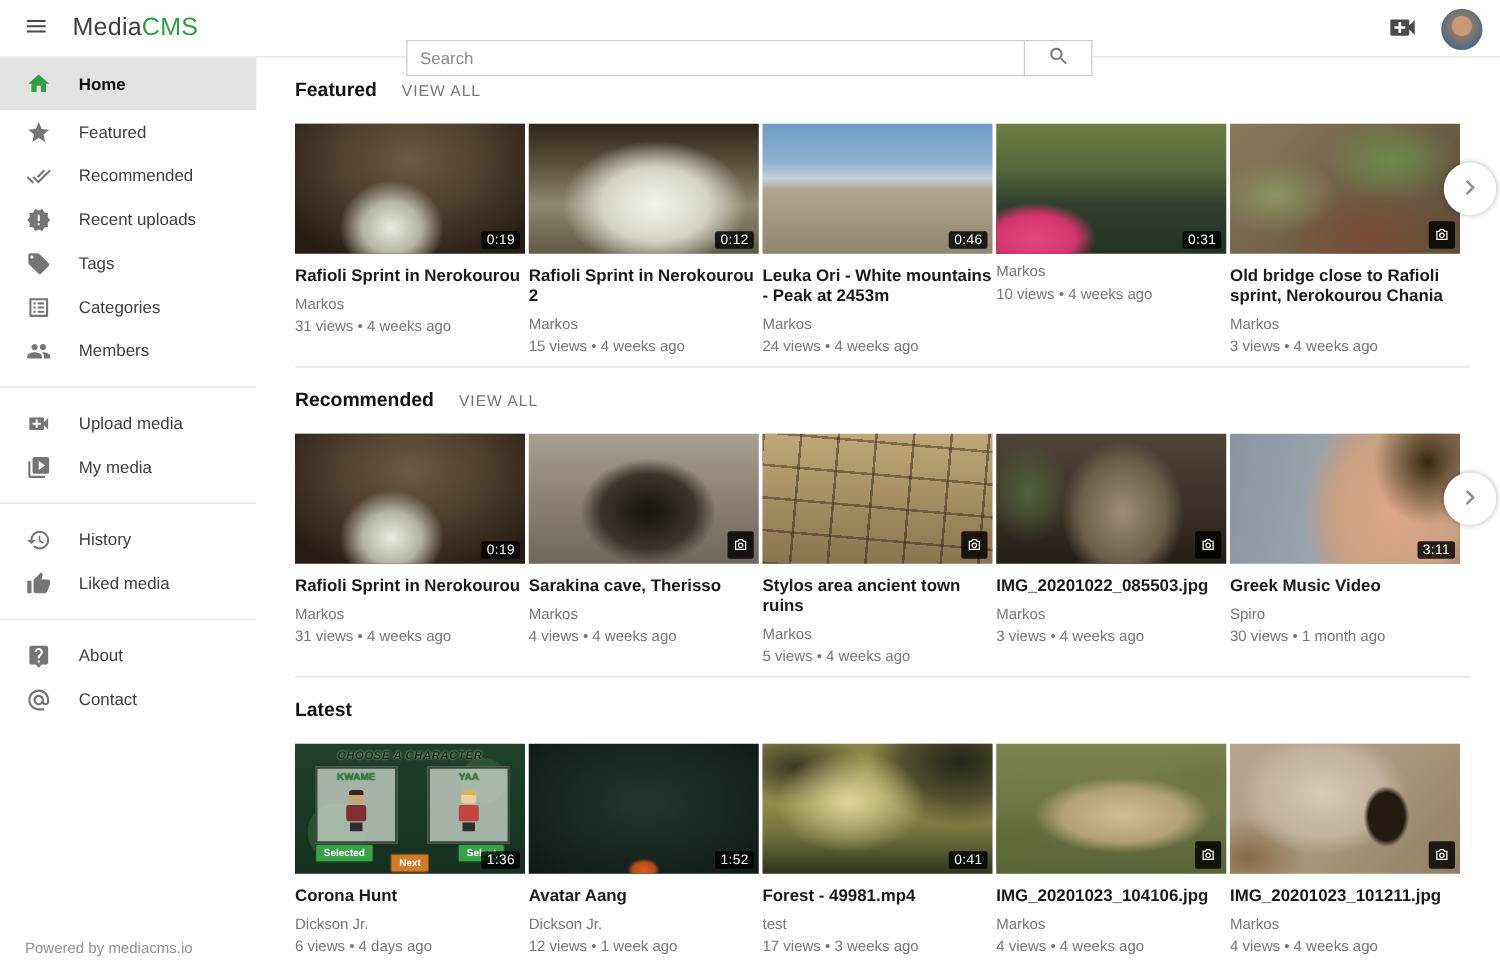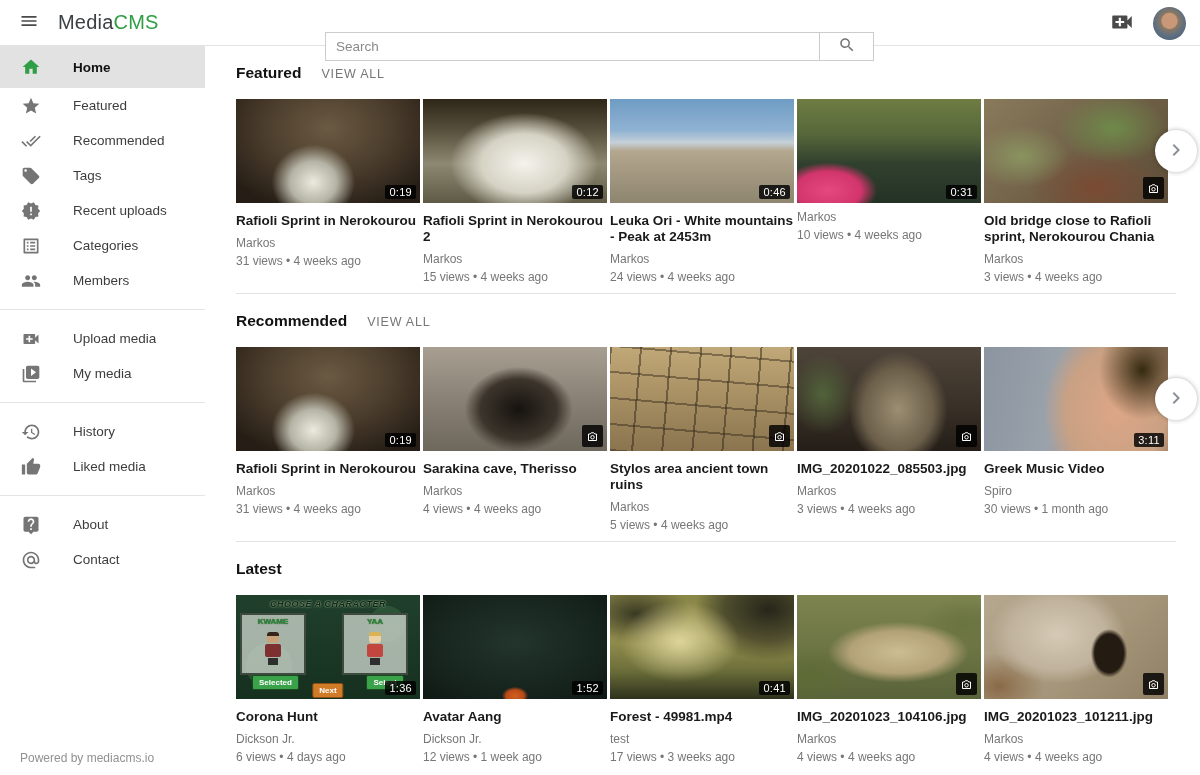--- a/index.html
+++ b/index.html
@@ -26,21 +26,21 @@
   .avatar { width:33px; height:33px; border-radius:50%; cursor:pointer;
     background:radial-gradient(circle at 50% 42%, #c89878 30%, #8a7862 34%, #5d6f83 60%, #47586a 100%); }
 
   
   .sidebar { position:fixed; top:46px; left:0; width:205px; height:729px; background:#fff; z-index:40; }
   .side-item { height:35px; display:flex; align-items:center; padding-left:20px; cursor:pointer;
     color:#3d3d3d; font-size:13.5px; }
   .side-item.active { height:42px; background:#e2e2e2; font-weight:bold; color:#111; }
   .side-item.active .side-ic { color:#2f9e44; }
   .side-ic { width:22px; height:22px; color:#757575; display:flex; align-items:center; justify-content:center; }
-  .side-label { margin-left:31px; }
+  .side-label { margin-left:21px; }
   .side-div { height:1px; background:#e4e4e4; margin:11px 0; }
   .side-footer { position:absolute; left:20px; bottom:10px; font-size:12px; color:#919191;text-align:right; }
 
   
   .main { position:fixed; top:46px; left:205px; width:995px; height:729px; padding:0 24px 0 31px; background:#fff; }
   .section { padding-top:18px; }
   .section.bordered { border-bottom:1px solid #e2e2e2; padding-bottom:9px; }
   .sec-head { display:flex; align-items:baseline; }
   .sec-title { font-size:15.5px; font-weight:bold; color:#111; }
   .view-all { margin-left:20px; font-size:12.5px; color:#767676; letter-spacing:.8px; cursor:pointer; }
@@ -111,21 +111,21 @@
     radial-gradient(ellipse 24px 32px at 68% 56%, #241b12 0 60%, rgba(0,0,0,0) 76%),
     radial-gradient(ellipse 80px 58px at 40% 38%, #d5cab6 0%, #c0b29c 60%, rgba(0,0,0,0) 85%),
     radial-gradient(ellipse 66px 48px at 8% 88%, #8a6a48 0%, rgba(0,0,0,0) 70%),
     linear-gradient(135deg, #b5a88f 0%, #a49579 60%, #8f7f64 100%); }
 
   
   .gh-title { position:absolute; top:4px; width:100%; text-align:center; font-size:9px; font-weight:bold;
     font-style:italic; color:#14260f; text-shadow:0 0 2px rgba(205,235,205,.9); letter-spacing:.5px; }
   .gh-box { position:absolute; top:18px; width:66px; height:62px; background:rgba(196,206,196,.82);
     border:2px solid #3e4a3e; text-align:center; }
-  .gh-left { left:4px; } .gh-right { right:12px; }
+  .gh-left { left:16px; } .gh-right { right:12px; }
   .gh-name { margin-top:2px; font-size:8px; font-weight:bold; color:#2d8f35; text-shadow:0 0 1px #0c2310; }
   .gh-sprite { position:relative; width:16px; height:34px; margin:6px auto 0; }
   .gh-head { width:12px; height:11px; margin:0 auto; border-radius:3px; }
   .gh-body { width:16px; height:13px; margin:1px auto 0; border-radius:2px; }
   .gh-legs { width:10px; height:7px; margin:1px auto 0; background:#2e2e2e; }
   .gh-kwame .gh-head { background:#caa27a; border-top:4px solid #34241c; }
   .gh-kwame .gh-body { background:#7e2f2f; }
   .gh-yaa .gh-head { background:#ecd0a6; border-top:4px solid #dcb353; }
   .gh-yaa .gh-body { background:#c2453e; }
   .gh-btn { position:absolute; color:#fff; font-size:8px; font-weight:bold; padding:2px 6px;
@@ -191,32 +191,32 @@
     <span class="side-ic">
         <svg width="20" height="20" viewBox="0 0 24 24">
           <path fill="currentColor" d="M18 7l-1.41-1.41-6.34 6.34 1.41 1.41L18 7zm4.24-1.41L11.66 16.17 7.48 12l-1.41 1.41L11.66 19l12-12-1.42-1.41zM.41 13.41L6 19l1.41-1.41L1.83 12 .41 13.41z"></path>
         </svg>
       </span>
     <span class="side-label">Recommended</span>
   </div>
   <div class="side-item">
     <span class="side-ic">
         <svg width="20" height="20" viewBox="0 0 24 24">
+          <path fill="currentColor" d="M23 12l-2.44-2.79.34-3.69-3.61-.82-1.89-3.2L12 2.96 8.6 1.5 6.71 4.69 3.1 5.5l.34 3.7L1 12l2.44 2.79-.34 3.7 3.61.82L8.6 22.5l3.4-1.47 3.4 1.46 1.89-3.19 3.61-.82-.34-3.69L23 12zm-10 5h-2v-2h2v2zm0-4h-2V7h2v6z"></path>
+        </svg>
+      </span>
+    <span class="side-label">Recent uploads</span>
+  </div>
+  <div class="side-item">
+    <span class="side-ic">
+        <svg width="20" height="20" viewBox="0 0 24 24">
           <path fill="currentColor" d="M21.41 11.58l-9-9C12.05 2.22 11.55 2 11 2H4c-1.1 0-2 .9-2 2v7c0 .55.22 1.05.59 1.42l9 9c.36.36.86.58 1.41.58.55 0 1.05-.22 1.41-.59l7-7c.37-.36.59-.86.59-1.41 0-.55-.23-1.06-.59-1.42zM5.5 7C4.67 7 4 6.33 4 5.5S4.67 4 5.5 4 7 4.67 7 5.5 6.33 7 5.5 7z"></path>
         </svg>
       </span>
     <span class="side-label">Tags</span>
-  </div>
-  <div class="side-item">
-    <span class="side-ic">
-        <svg width="20" height="20" viewBox="0 0 24 24">
-          <path fill="currentColor" d="M23 12l-2.44-2.79.34-3.69-3.61-.82-1.89-3.2L12 2.96 8.6 1.5 6.71 4.69 3.1 5.5l.34 3.7L1 12l2.44 2.79-.34 3.7 3.61.82L8.6 22.5l3.4-1.47 3.4 1.46 1.89-3.19 3.61-.82-.34-3.69L23 12zm-10 5h-2v-2h2v2zm0-4h-2V7h2v6z"></path>
-        </svg>
-      </span>
-    <span class="side-label">Recent uploads</span>
   </div>
   <div class="side-item">
     <span class="side-ic">
         <svg width="20" height="20" viewBox="0 0 24 24">
           <path fill="currentColor" d="M19 5v14H5V5h14m1.1-2H3.9c-.5 0-.9.4-.9.9v16.2c0 .4.4.9.9.9h16.2c.4 0 .9-.5.9-.9V3.9c0-.5-.5-.9-.9-.9zM11 7h6v2h-6V7zm0 4h6v2h-6v-2zm0 4h6v2h-6v-2zM7 7h2v2H7V7zm0 4h2v2H7v-2zm0 4h2v2H7v-2z"></path>
         </svg>
       </span>
     <span class="side-label">Categories</span>
   </div>
   <div class="side-item">

